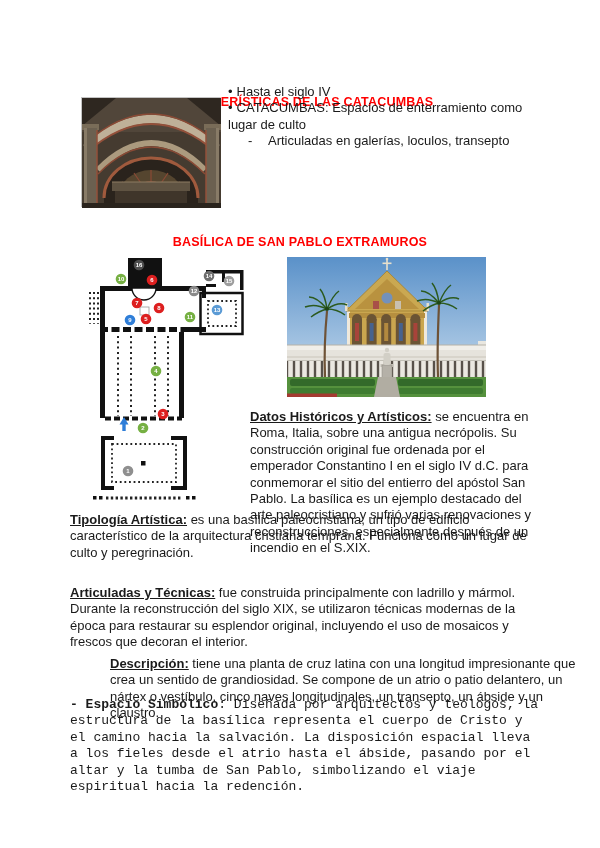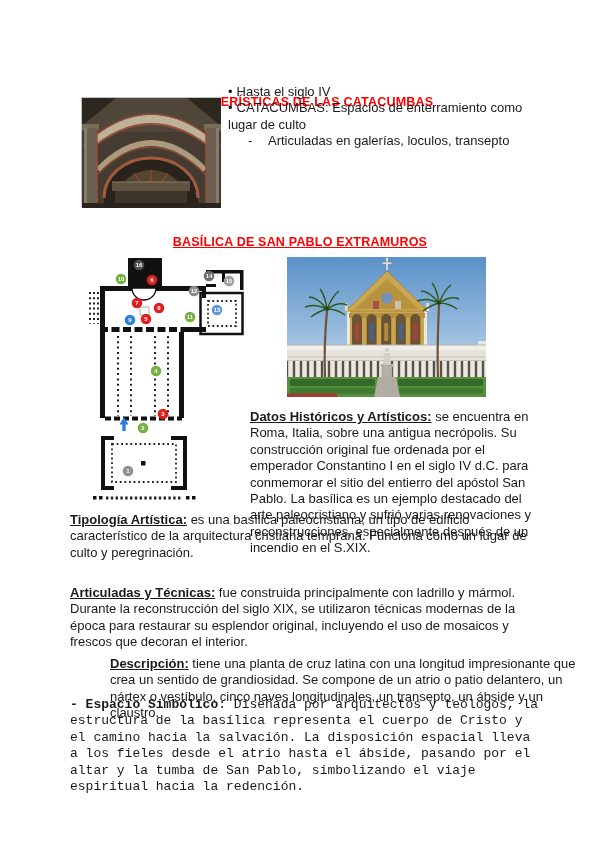--- a/index.html
+++ b/index.html
@@ -3,21 +3,21 @@
 <meta charset="utf-8">
 <style>
   * { margin:0; padding:0; box-sizing:border-box; }
   html,body { background:#fff; }
   body { width:600px; height:848px; font-family:"Liberation Sans","DejaVu Sans",sans-serif; color:#1a1a1a; }
   #page { position:relative; width:600px; height:848px; background:#fff; overflow:hidden; }
 
   .heading { position:absolute; left:0; width:600px; text-align:center;
              color:#ff0000; font-weight:bold; font-size:12.5px; letter-spacing:0.2px;margin-top:28px; }
   #h-cat { top:67px; }
-  #h-bas { top:207px;text-decoration:underline; }
+  #h-bas { top:207px; }
 
   .bodytext { font-size:13px; line-height:16.4px; }
   .lead { font-weight:bold; }
   .u { text-decoration:underline; }
 
   #catacomb-img { position:absolute; left:81px; top:97px; width:139px; height:110px;
                   border:1px solid #c4c4c4; background:#453b30; }
   #cat-list { position:absolute; left:228px; top:84px; width:303px; }
   #cat-list p { margin:0; }
   .li-bullet .mk { margin-right:4px; }

